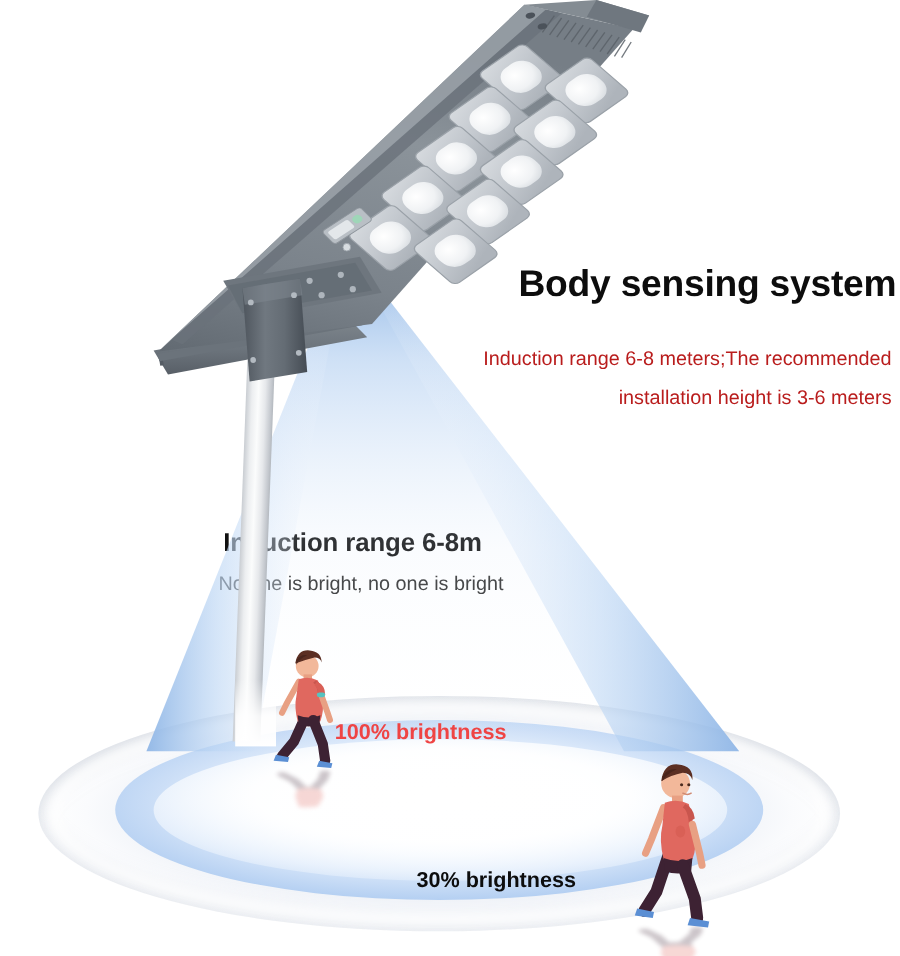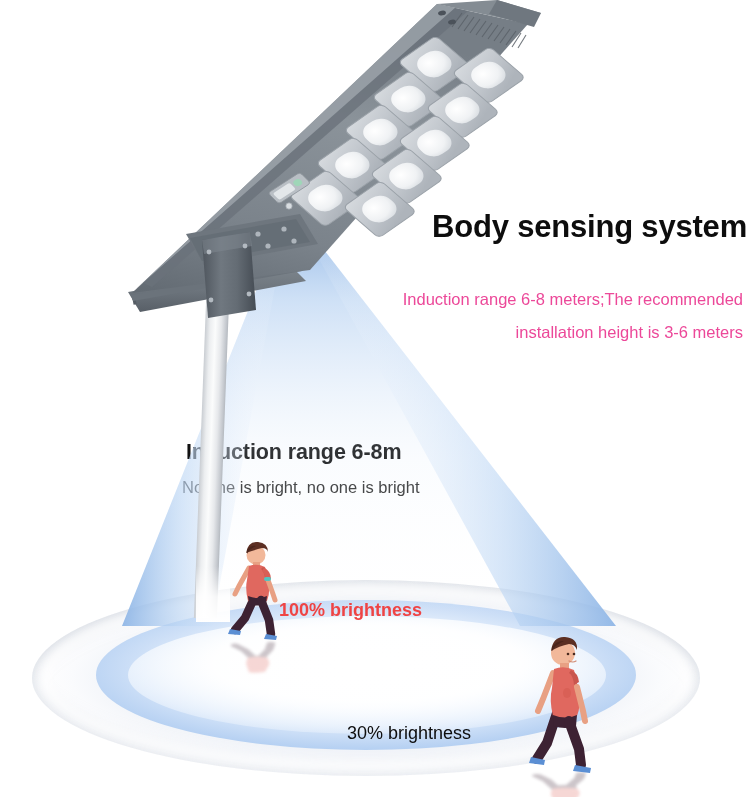--- a/index.html
+++ b/index.html
@@ -17,37 +17,37 @@
     width: 750px;
     height: 797px;
     overflow: hidden;
     background: #ffffff;
   }
   .abs { position: absolute; }
 
   
   #title {
     left: 375px;
-    top: 209px;
+    top: 219px;
     width: 372px;
     text-align: right;
     font-size: 31px;
     font-weight: 700;
     color: #0d0d0d;
     letter-spacing: -0.2px;
     line-height: 1.15;
     white-space: nowrap;
   }
   #subtitle {
     left: 395px;
     top: 283px;
     width: 348px;
     text-align: right;
     font-size: 16.5px;
-    color: #ec4899;
+    color: #b91c1c;
     line-height: 2.0;
   }
   #range-head {
     left: 186px;
     top: 440px;
     font-size: 21.5px;
     font-weight: 700;
     color: #111111;
     white-space: nowrap;
     letter-spacing: -0.1px;
@@ -65,21 +65,21 @@
     font-size: 18px;
     font-weight: 700;
     color: #ef4444;
     white-space: nowrap;
     z-index: 60;
   }
   #label-30 {
     left: 347px;
     top: 723px;
     font-size: 18px;
-    font-weight: 400;
+    font-weight: 700;
     color: #0d0d0d;
     white-space: nowrap;
     z-index: 60;
   }
 
   
   .pool-outer {
     left: 32px;
     top: 580px;
     width: 668px;

